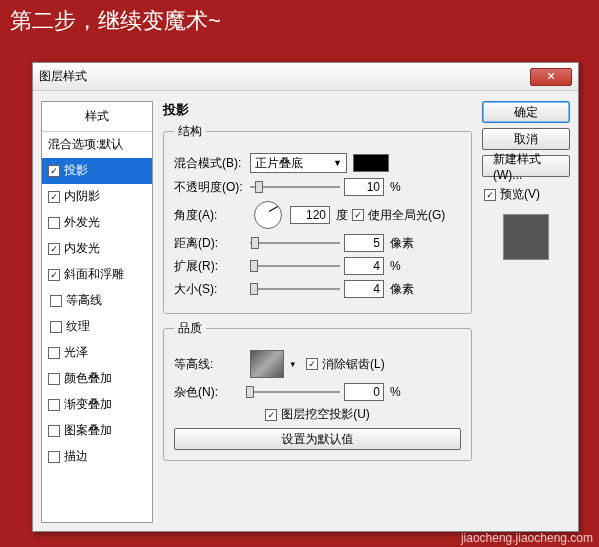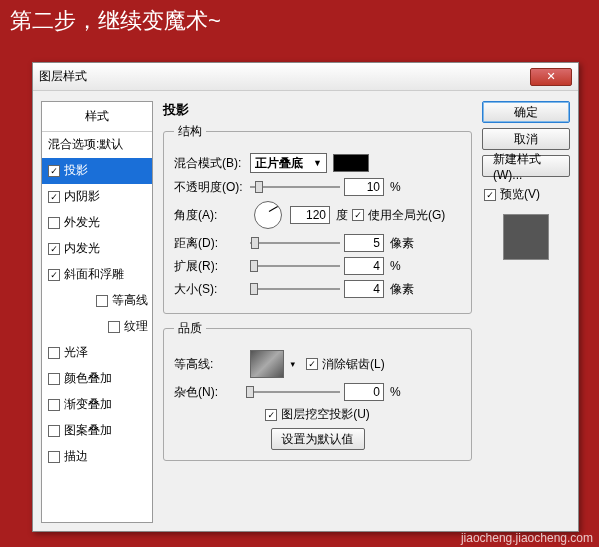--- a/index.html
+++ b/index.html
@@ -9,43 +9,43 @@
 .titlebar { height: 28px; background: linear-gradient(#fff,#e8e8e8); display: flex; align-items: center; padding: 0 6px; border-bottom: 1px solid #ccc; }
 .titlebar-title { font-size: 12px; flex: 1; }
 .close-btn { width: 42px; height: 18px; background: linear-gradient(#d96a6a,#c0392b); color: #fff; font-size: 11px; display: flex; align-items: center; justify-content: center; border: 1px solid #8a2a1f; border-radius: 2px; cursor: pointer; }
 .dialog-body { display: flex; padding: 10px 8px 8px 8px; gap: 6px; height: 440px; }
 .styles-panel { width: 112px; border: 1px solid #999; background: #fff; }
 .styles-header { text-align: center; font-size: 12px; padding: 6px 0; border-bottom: 1px solid #ccc; }
 .styles-list { font-size: 12px; }
 .styles-item { padding: 4px 4px 4px 6px; display: flex; align-items: center; gap: 4px; cursor: pointer; border-bottom: 1px solid transparent; }
 .styles-item.plain { padding-left: 6px; }
 .styles-item.selected { background: #1a6fd8; color: #fff; }
-.styles-item.indent { padding-left: 34px; justify-content: flex-end; }
+.styles-item.indent { padding-left: 8px; }
 .checkbox { width: 12px; height: 12px; border: 1px solid #666; background: #fff; display: inline-flex; align-items: center; justify-content: center; font-size: 9px; color: #000; flex-shrink: 0; }
 .checkbox.checked::before { content: "✓"; }
 .main-panel { flex: 1; display: flex; flex-direction: column; padding: 0 4px; }
 .main-title { font-size: 13px; font-weight: bold; margin-bottom: 4px; }
 fieldset { border: 1px solid #aaa; border-radius: 3px; padding: 8px 10px 10px 10px; margin-bottom: 6px; font-size: 12px; }
 legend { font-size: 12px; padding: 0 4px; }
 .row { display: flex; align-items: center; margin: 5px 0; gap: 4px; }
 .row-label { width: 72px; text-align: left; font-size: 12px; }
-.dropdown { height: 20px; border: 1px solid #666; background: #fff; font-size: 12px; padding: 0 4px; display: flex; align-items: center; justify-content: space-between; width: 77px; cursor: pointer; font-weight: bold; }
+.dropdown { height: 20px; border: 1px solid #666; background: #fff; font-size: 12px; padding: 0 4px; display: flex; align-items: center; justify-content: space-between; width: 97px; cursor: pointer; }
 .dropdown .arrow { font-size: 9px; }
 .color-swatch { width: 36px; height: 18px; background: #000; border: 1px solid #666; cursor: pointer; margin-left: 2px; }
 .slider-track { width: 90px; height: 14px; position: relative; display: flex; align-items: center; }
 .slider-track::before { content: ""; position: absolute; left: 0; right: 0; top: 6px; height: 2px; background: #999; }
 .slider-thumb { width: 8px; height: 12px; background: #ddd; border: 1px solid #666; position: absolute; top: 1px; transform: translateX(-50%); }
 .num-input { width: 40px; height: 18px; border: 1px solid #666; font-size: 12px; text-align: right; padding: 0 3px; background: #fff; }
 .unit { font-size: 12px; margin-left: 2px; }
 .angle-dial { width: 28px; height: 28px; border: 1px solid #666; border-radius: 50%; background: #fff; position: relative; margin: 0 4px; }
 .angle-dial::after { content: ""; position: absolute; width: 10px; height: 1px; background: #000; left: 14px; top: 9px; transform-origin: left center; transform: rotate(-30deg); }
 .contour-preview { width: 34px; height: 28px; background: linear-gradient(135deg,#555 0%,#aaa 50%,#555 100%); border: 1px solid #666; cursor: pointer; position: relative; }
 .contour-preview::after { content: "▾"; position: absolute; right: -12px; top: 8px; font-size: 9px; }
 .btn { height: 22px; border: 1px solid #666; background: linear-gradient(#fcfcfc,#e2e2e2); font-size: 12px; padding: 0 10px; cursor: pointer; border-radius: 2px; display: inline-flex; align-items: center; justify-content: center; }
-.btn-row { display: flex; gap: 8px; justify-content: center; margin-top: 4px; }
+.btn-row { display: flex; gap: 8px; justify-content: center; margin-top: 4px; flex-direction: column; }
 .right-panel { width: 88px; display: flex; flex-direction: column; gap: 5px; align-items: stretch; }
 .right-panel .btn { width: 100%; }
 .btn.primary { border: 1px solid #2a7fd4; box-shadow: 0 0 0 1px #7fb8e8 inset; }
 .preview-check { display: flex; align-items: center; gap: 4px; font-size: 12px; margin-top: 4px; padding-left: 2px; }
 .preview-box { width: 46px; height: 46px; background: #555; border: 1px solid #888; margin: 6px auto 0 auto; }
 .watermark { position: absolute; right: 6px; bottom: 2px; color: rgba(255,255,255,0.75); font-size: 12px; text-align: right; line-height: 14px; }
 </style>
 </head>
 <body>
 

